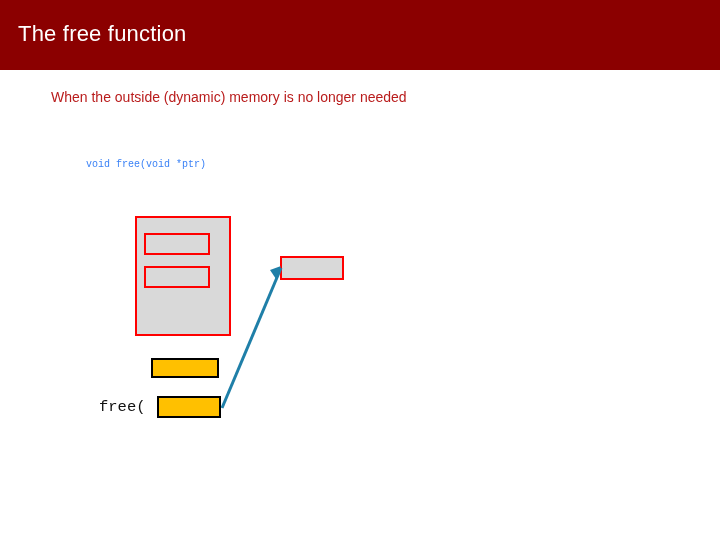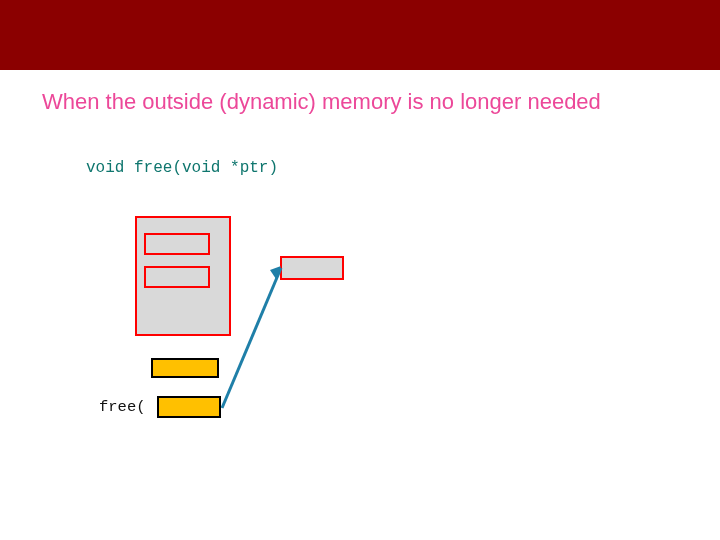--- a/index.html
+++ b/index.html
@@ -32,33 +32,33 @@
     left: 18px;
     top: 21px;
     color: #ffffff;
     font-size: 22px;
     font-family: "Liberation Sans", sans-serif;
     letter-spacing: 0.2px;
     white-space: nowrap;
   }
   .subtitle-text {
     position: absolute;
-    left: 42px;
+    left: 51px;
     top: 89px;
-    color: #ec4899;
-    font-size: 22px;
+    color: #b91c1c;
+    font-size: 14px;
     font-family: "Liberation Sans", sans-serif;
     white-space: nowrap;
   }
   .code-signature {
     position: absolute;
     left: 86px;
     top: 159px;
-    color: #0f766e;
-    font-size: 16px;
+    color: #3b82f6;
+    font-size: 10px;
     font-family: "Liberation Mono", monospace;
     white-space: nowrap;
   }
   
   .heap-block {
     position: absolute;
     left: 135px;
     top: 216px;
     width: 96px;
     height: 120px;
@@ -139,20 +139,21 @@
     height: 540px;
     pointer-events: none;
   }
 </style>
 </head>
 <body>
 
 <div class="slide">
 
   <div class="title-bar"></div>
+  <div class="title-text">The free function</div>
 
   <div class="subtitle-text">When the outside (dynamic) memory is no longer needed</div>
 
   <div class="code-signature">void free(void *ptr)</div>
 
   <div class="heap-block"></div>
   <div class="heap-slot heap-slot-1"></div>
   <div class="heap-slot heap-slot-2"></div>
 
   <div class="ptr-box"></div>

